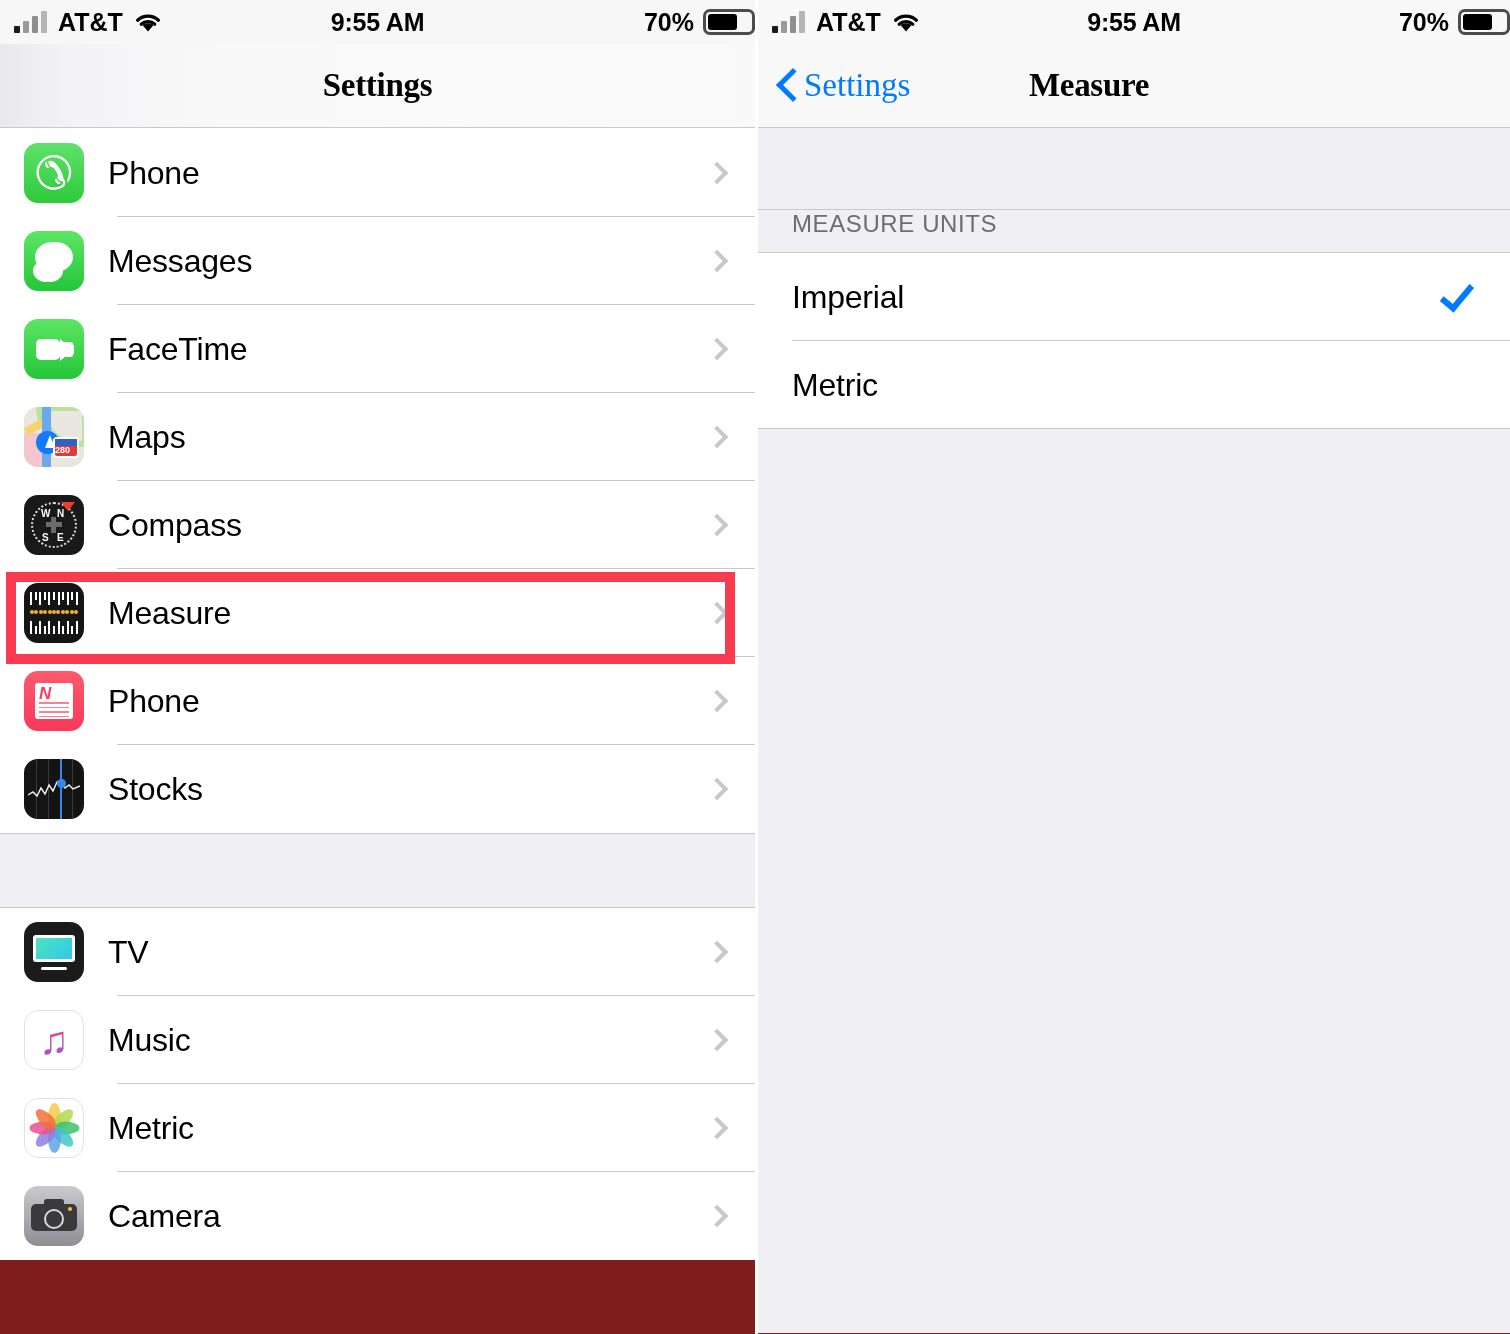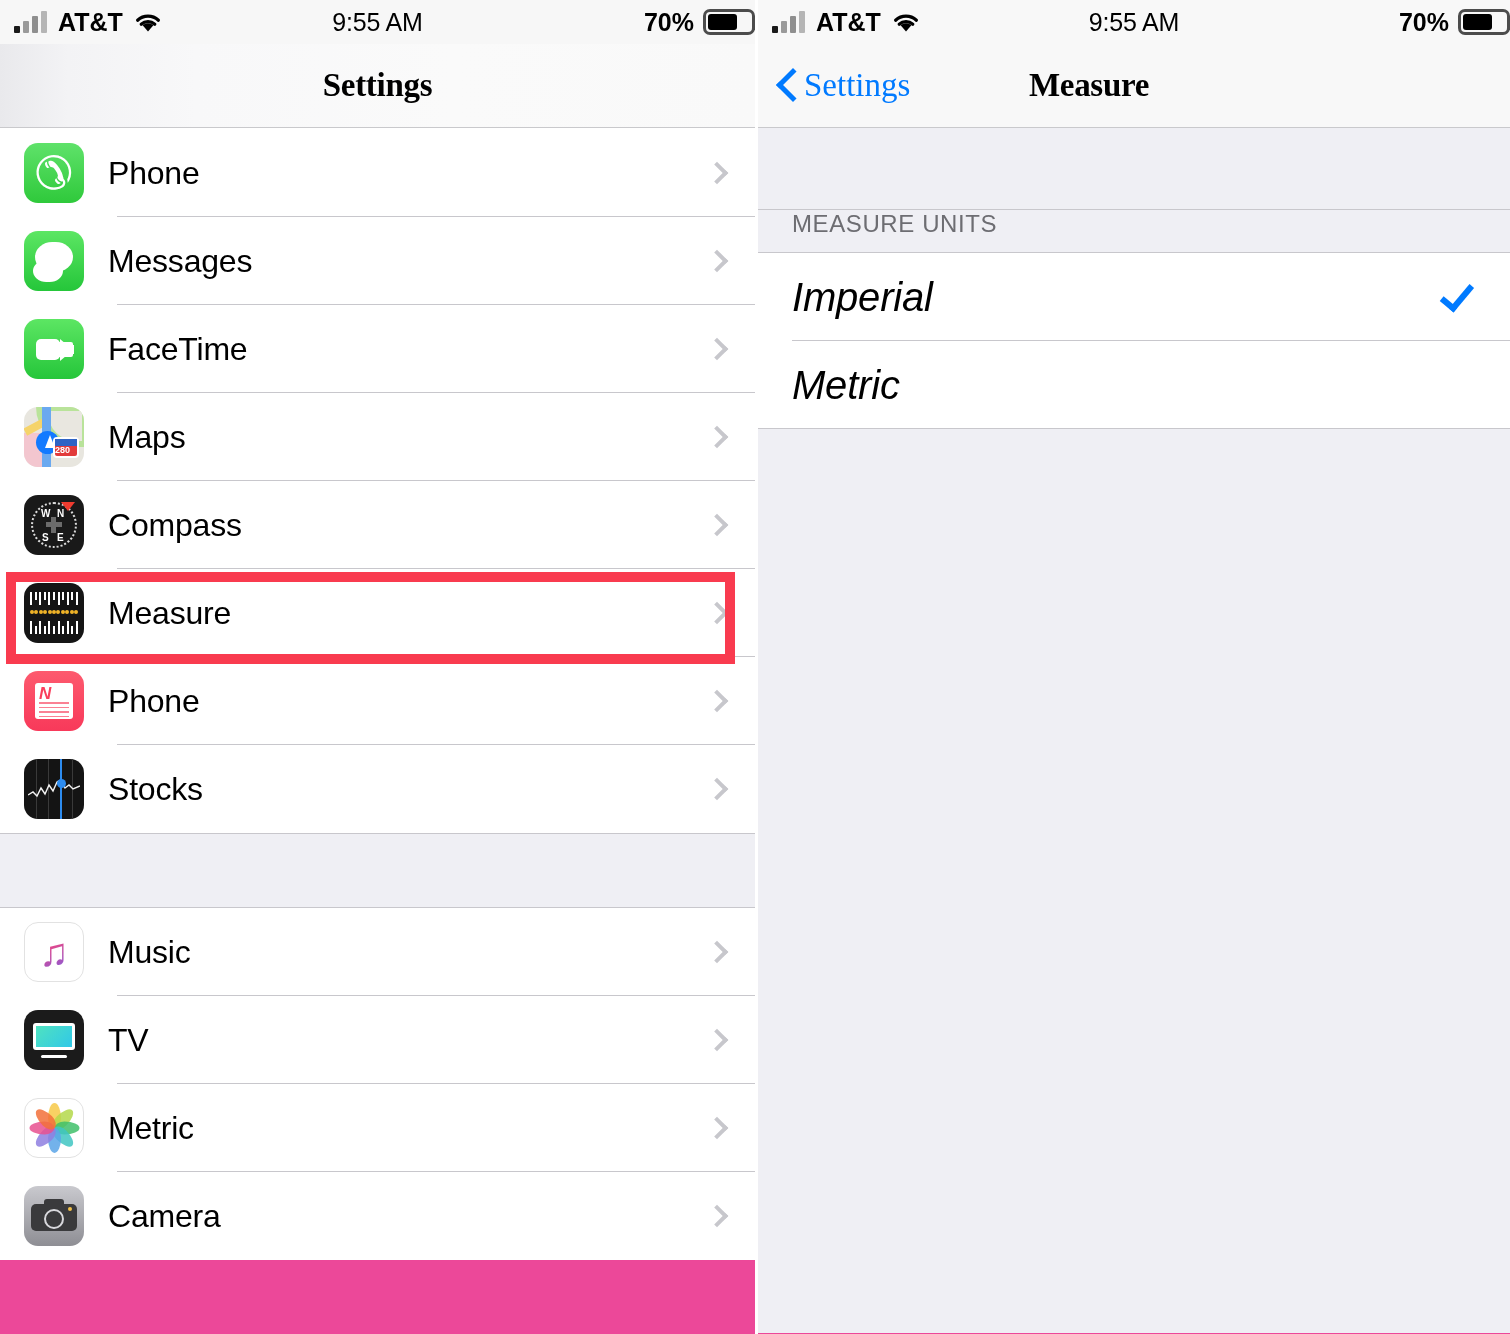--- a/index.html
+++ b/index.html
@@ -5,36 +5,36 @@
   * { box-sizing: border-box; margin: 0; padding: 0; }
   html, body {
     width: 1510px; height: 1334px;
     background: #ffffff;
     font-family: "Liberation Sans", "DejaVu Sans", sans-serif;
     overflow: hidden;
   }
   .screens { display: flex; width: 1510px; height: 1334px; }
 
   
-  .panel { position: relative; height: 1334px; background: #ec4899; overflow: hidden; }
+  .panel { position: relative; height: 1334px; background: #7f1d1d; overflow: hidden; }
   .panel-left  { width: 755px; }
   .panel-gap   { width: 3px; background: #ffffff; }
   .panel-right { width: 752px; }
 
   
   .statusbar {
     height: 44px; position: relative;
     display: flex; align-items: center;
     background: #f7f7f7;
   }
   .panel-right .statusbar { background: #f8f8f8; }
   .sb-left { position: absolute; left: 14px; display: flex; align-items: center; gap: 11px; }
   .sb-center {
     position: absolute; left: 0; right: 0; text-align: center;
-    font-size: 25px; font-weight: normal; color: #000; letter-spacing: -0.2px;
+    font-size: 25px; font-weight: bold; color: #000; letter-spacing: -0.2px;
   }
   .panel-right .sb-center { text-align: center; }
   .sb-right {
     position: absolute; right: 0px; display: flex; align-items: center; gap: 9px;
     font-size: 25px; font-weight: bold; color: #000;
   }
   .signal { display: flex; align-items: flex-end; gap: 3px; height: 22px; }
   .signal i { display: block; width: 6px; border-radius: 1px; background: #b9b9b9; }
   .signal i:nth-child(1) { height: 7px;  background: #1a1a1a; }
   .signal i:nth-child(2) { height: 12px; background: #9a9a9a; }
@@ -113,21 +113,21 @@
     background: #efeff4; padding: 0 0 14px 34px;
     font-size: 24px; color: #6d6d72; letter-spacing: 0.6px;
     border-bottom: 1px solid #c8c7cc;
   }
   .opt-row {
     height: 88px; background: #fff; display: flex; align-items: center;
     padding-left: 34px; position: relative; cursor: pointer;
   }
   .opt-row .sep { position: absolute; left: 34px; right: 0; bottom: 0; height: 1px; background: #c8c7cc; }
   .opt-row.bottom .sep { left: 0; background: #c8c7cc; }
-  .opt-label { font-size: 40px; color: #000; letter-spacing: -0.2px; font-style: italic; }
+  .opt-label { font-size: 32px; color: #000; letter-spacing: -0.2px; }
   .check {
     position: absolute; right: 34px; width: 32px; height: 18px;
     border-left: 6px solid #007aff; border-bottom: 6px solid #007aff;
     transform: rotate(-50deg) translateY(-4px);
   }
   .filler { background: #efeff4; flex: 1; }
   .panel-right .content { display: flex; flex-direction: column; height: calc(1334px - 44px - 85px); }
 
   
   .ic-phone { background: linear-gradient(#5fe26a, #2fc93b); }
@@ -438,32 +438,32 @@
         <span class="chev"></span>
 
       </div>
     </div>
 
     <div class="gap-section"></div>
 
     <div class="list">
 
       <div class="row">
-        <span class="row-icon ic-music"></span>
-        <span class="row-label">Music</span>
-        <span class="chev"></span>
-        <span class="sep"></span>
-      </div>
-
-      <div class="row">
         <span class="row-icon ic-tv">
           <span class="scr"></span>
             <span class="stand"></span>
         </span>
         <span class="row-label">TV</span>
+        <span class="chev"></span>
+        <span class="sep"></span>
+      </div>
+
+      <div class="row">
+        <span class="row-icon ic-music"></span>
+        <span class="row-label">Music</span>
         <span class="chev"></span>
         <span class="sep"></span>
       </div>
 
       <div class="row">
         <span class="row-icon ic-photos">
           <span class="pet" style="transform:rotate(0deg);background:#f7c948"></span>
           <span class="pet" style="transform:rotate(45deg);background:#b4d84a"></span>
           <span class="pet" style="transform:rotate(90deg);background:#3fbf6a"></span>
           <span class="pet" style="transform:rotate(135deg);background:#3fc6c2"></span>

